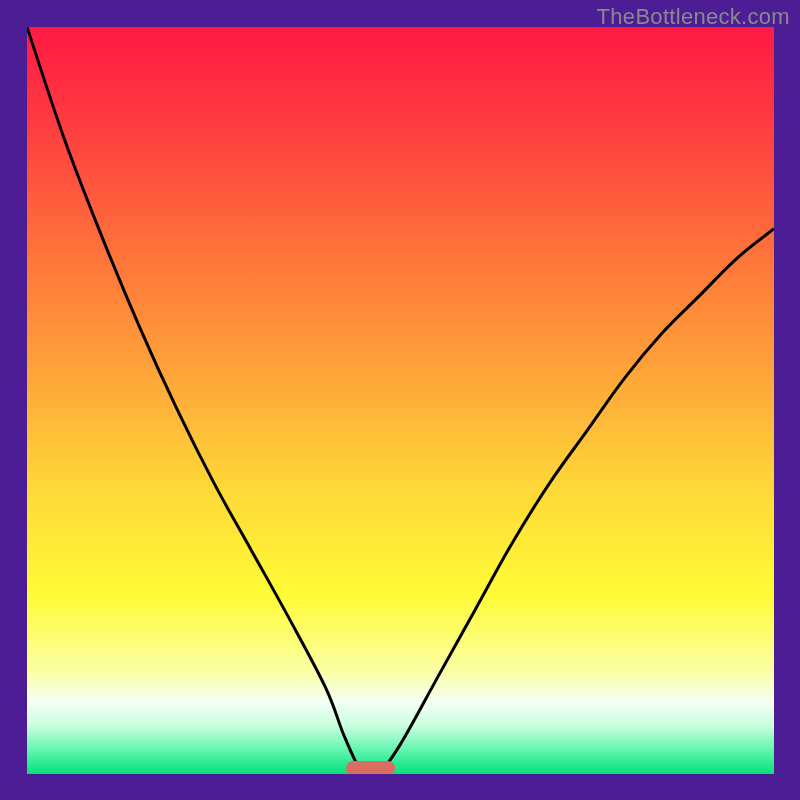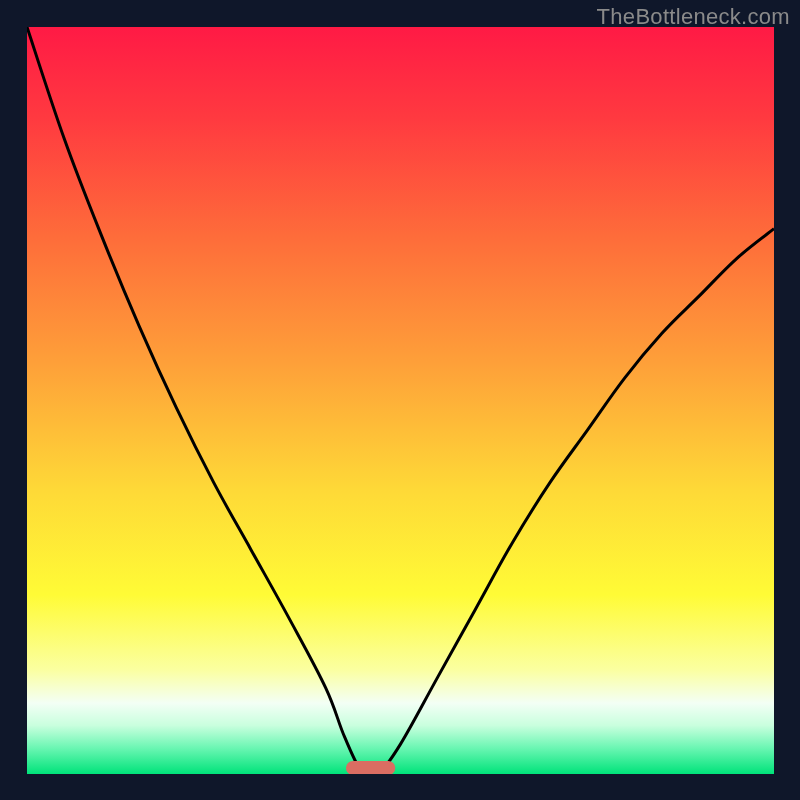--- a/index.html
+++ b/index.html
@@ -7,21 +7,21 @@
     padding: 0;
     width: 800px;
     height: 800px;
     overflow: hidden;
     background: #000;
     font-family: Arial, Helvetica, sans-serif;
   }
   .outer {
     width: 800px;
     height: 800px;
-    background: #0f172a;
+    background: #4c1d95;
     position: relative;
   }
   .plot {
     position: absolute;
     left: 27px;
     top: 27px;
     width: 747px;
     height: 747px;
   }
   .watermark {

